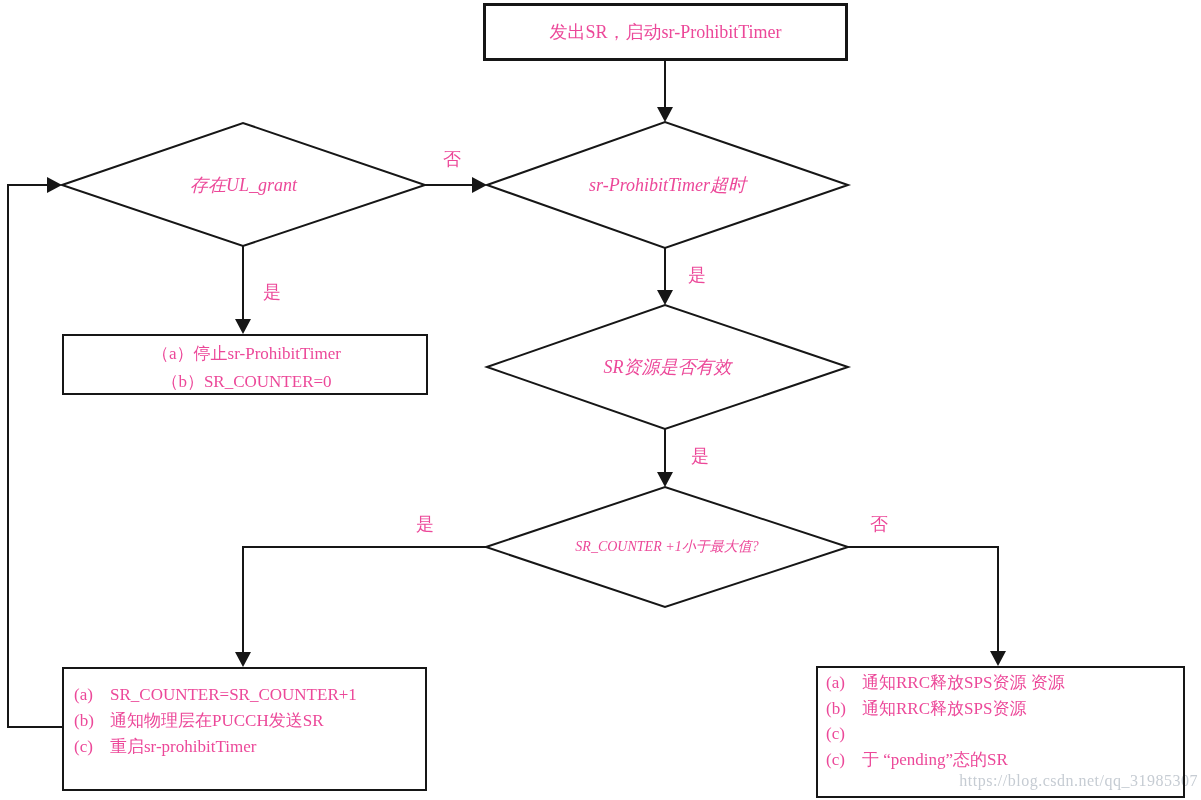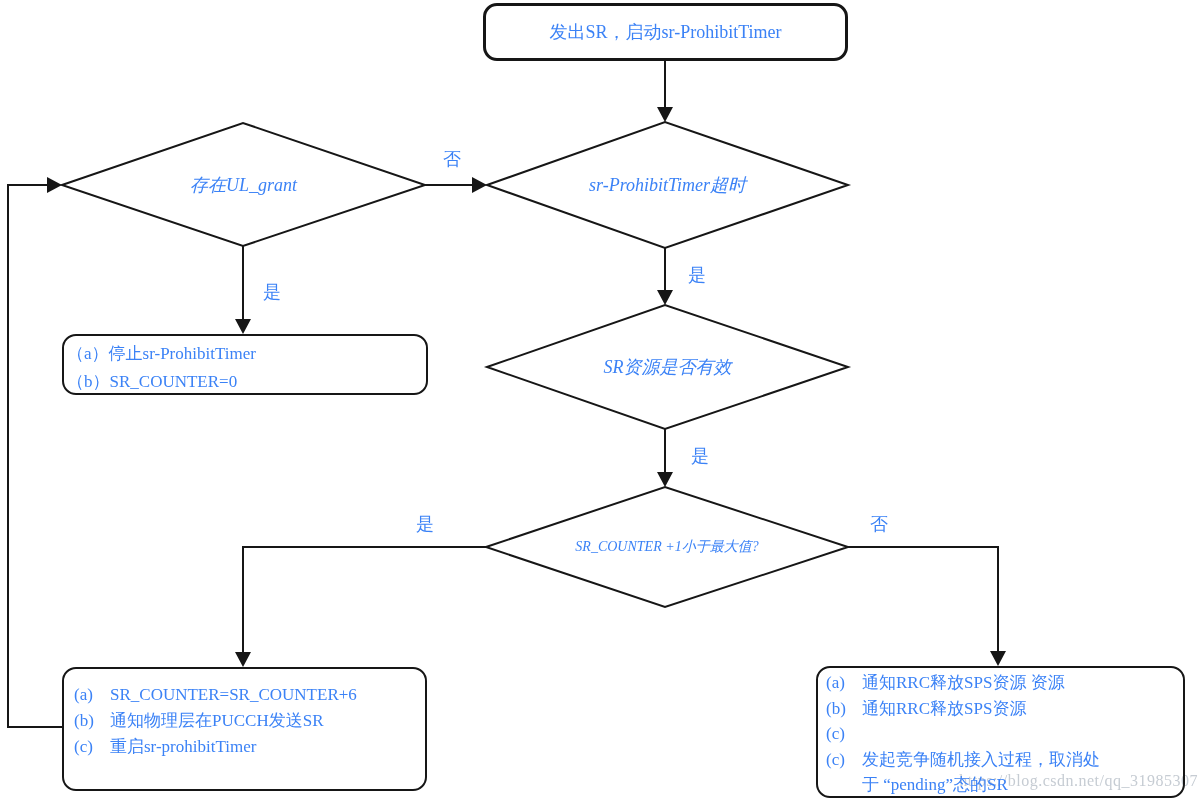--- a/index.html
+++ b/index.html
@@ -18,42 +18,42 @@
     position: absolute;
     top: 772px;
     right: 3px;
     z-index: 2;
     color: #c6ccd3;
     font-size: 16px;
     letter-spacing: 0.5px;
     white-space: nowrap;
   }
 
-  .node-text, .edge-label, .proc-box { position: absolute; z-index: 3; color: #3b82f6; border-radius: 14px; }
+  .node-text, .edge-label, .proc-box { position: absolute; z-index: 3; color: #ec4899; }
 
   .node-text {
     display: flex;
     align-items: center;
     justify-content: center;
     text-align: center;
     font-size: 18px;
     white-space: nowrap;
     font-style: italic;
   }
 
   .proc-box { border: 2px solid #161616; background: transparent; font-size: 17px; }
 
   .start-box {
     left: 483px; top: 3px; width: 365px; height: 58px;
     border-width: 3px;
     display: flex; align-items: center; justify-content: center;
     font-size: 18px; white-space: nowrap;
   }
 
-  .stop-box { left: 62px; top: 334px; width: 366px; height: 61px; padding: 4px 0 0 3px; }
+  .stop-box { left: 62px; top: 334px; width: 366px; height: 61px; padding: 4px 0 0 3px; text-align: center; }
   .stop-box .line { line-height: 28px; white-space: nowrap; }
 
   .restart-box { left: 62px; top: 667px; width: 365px; height: 124px; padding: 13px 0 0 10px; }
   .release-box { left: 816px; top: 666px; width: 369px; height: 132px; padding: 2px 0 0 8px; }
 
   .item-row { display: flex; align-items: flex-start; }
   .item-row .tag { flex: 0 0 auto; width: 24px; margin-right: 12px; line-height: 26px; }
   .item-row .txt { line-height: 26px; white-space: nowrap; }
   .release-box .item-row .tag, .release-box .item-row .txt { line-height: 25.5px; }
   .release-box .item-row .txt .wrap-line { white-space: nowrap; }
@@ -113,21 +113,21 @@
   <div class="edge-label" style="left:866px; top:512px;">否</div>
 
   <div class="proc-box stop-box">
     <div class="line">（a）停止sr-ProhibitTimer</div>
     <div class="line">（b）SR_COUNTER=0</div>
   </div>
 
   <div class="proc-box restart-box">
     <div class="item-row">
       <span class="tag">(a)</span>
-      <span class="txt">SR_COUNTER=SR_COUNTER+6</span>
+      <span class="txt">SR_COUNTER=SR_COUNTER+1</span>
     </div>
     <div class="item-row">
       <span class="tag">(b)</span>
       <span class="txt">通知物理层在PUCCH发送SR</span>
     </div>
     <div class="item-row">
       <span class="tag">(c)</span>
       <span class="txt">重启sr-prohibitTimer</span>
     </div>
   </div>
@@ -140,19 +140,18 @@
     <div class="item-row">
       <span class="tag">(b)</span>
       <span class="txt">通知RRC释放SPS资源</span>
     </div>
     <div class="item-row">
       <span class="tag">(c)</span>
     </div>
     <div class="item-row">
       <span class="tag">(c)</span>
       <span class="txt">
-        <div class="wrap-line">发起竞争随机接入过程，取消处</div>
         <div class="wrap-line">于 “pending”态的SR</div>
       </span>
     </div>
   </div>
 
 </div>
 
 </body></html>

